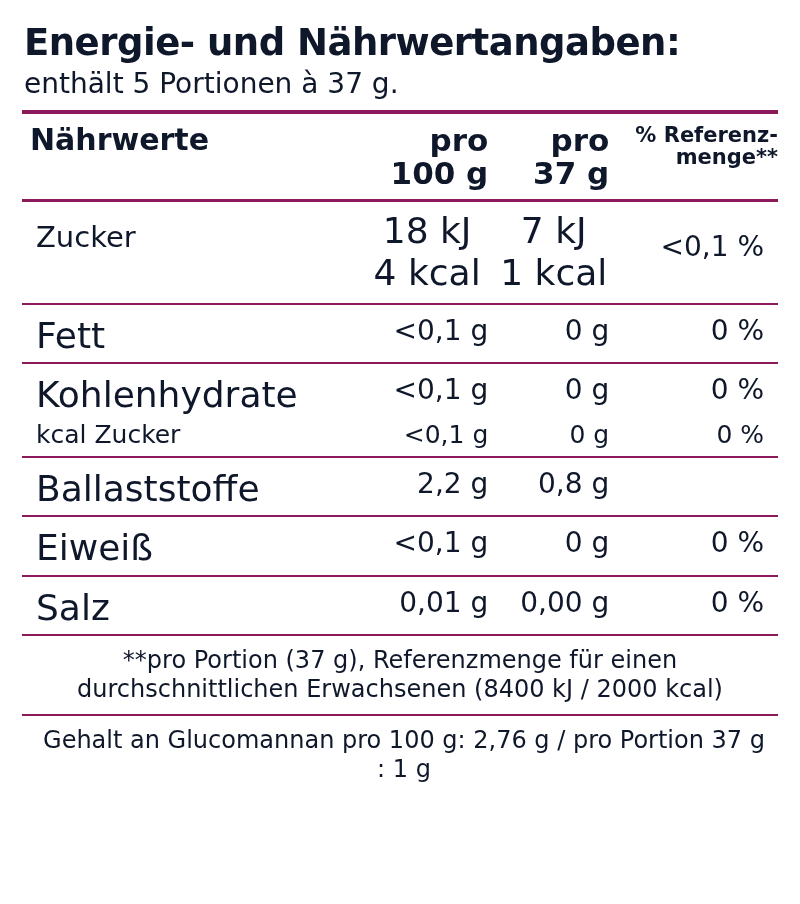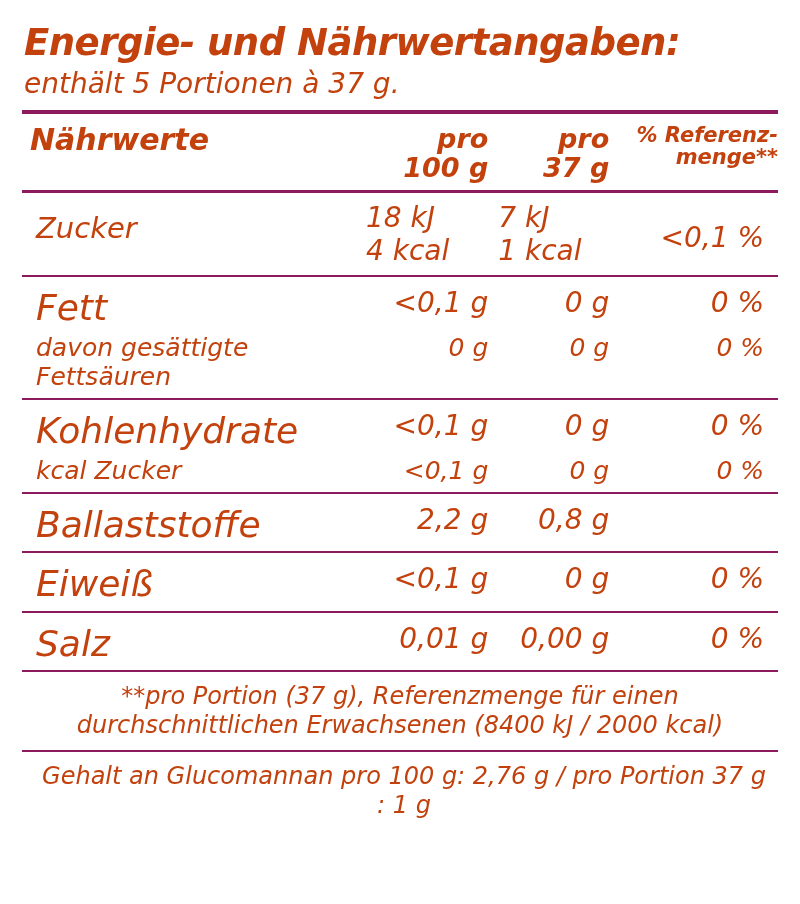--- a/index.html
+++ b/index.html
@@ -12,22 +12,21 @@
     background: #ffffff;
     font-family: "DejaVu Sans", "Liberation Sans", sans-serif;
     color: #8a1a5c;
     overflow: hidden;
   }
   .sheet {
     box-sizing: border-box;
     width: 800px;
     height: 904px;
     padding: 20px 22px 10px 22px;
-    color: #c2410c;
-    font-style: italic;
+    color: #0f172a;
   }
   .title {
     font-size: 37px;
     font-weight: bold;
     letter-spacing: -0.5px;
     line-height: 1.05;
     margin: 4px 0 6px 2px;
   }
   .subtitle {
     font-size: 28px;
@@ -61,21 +60,21 @@
     border-top: 2.5px solid #8a1a5c;
   }
 
   .hdr-label {
     font-size: 30px;
     font-weight: bold;
     padding: 10px 0 8px 8px !important;
     line-height: 1.05;
   }
   .hdr-col {
-    font-size: 27px;
+    font-size: 31px;
     font-weight: bold;
     text-align: right;
     line-height: 1.08;
     padding: 10px 10px 8px 0 !important;
     white-space: pre-line;
   }
   .hdr-ref {
     font-size: 21px;
     font-weight: bold;
     text-align: right;
@@ -107,22 +106,22 @@
     font-size: 25px;
     padding-top: 0 !important;
   }
   .rval.first {
     padding-top: 10px !important;
   }
   .rval.ref {
     padding-right: 14px !important;
   }
   .energy-cell {
-    font-size: 28px;
-    text-align: left;
+    font-size: 36px;
+    text-align: center;
     line-height: 1.18;
     padding: 8px 10px 8px 0 !important;
     white-space: pre-line;
   }
   .energy-name {
     font-size: 29px;
     padding: 18px 0 10px 14px !important;
   }
   .energy-ref {
     font-size: 28px;
@@ -179,26 +178,20 @@
 1 kcal</td>
         <td class="energy-ref">&lt;0,1 %</td>
       </tr>
 
       <tr class="rule-thin">
         <td class="rname first">Fett</td>
         <td class="rval first">&lt;0,1 g</td>
         <td class="rval first">0 g</td>
         <td class="rval ref first">0 %</td>
       </tr>
-      <tr>
-        <td class="rname sub">davon gesättigte Fettsäuren</td>
-        <td class="rval sub">0 g</td>
-        <td class="rval sub">0 g</td>
-        <td class="rval ref sub">0 %</td>
-      </tr>
 
       <tr class="rule-thin">
         <td class="rname first">Kohlenhydrate</td>
         <td class="rval first">&lt;0,1 g</td>
         <td class="rval first">0 g</td>
         <td class="rval ref first">0 %</td>
       </tr>
       <tr>
         <td class="rname sub">kcal Zucker</td>
         <td class="rval sub">&lt;0,1 g</td>

